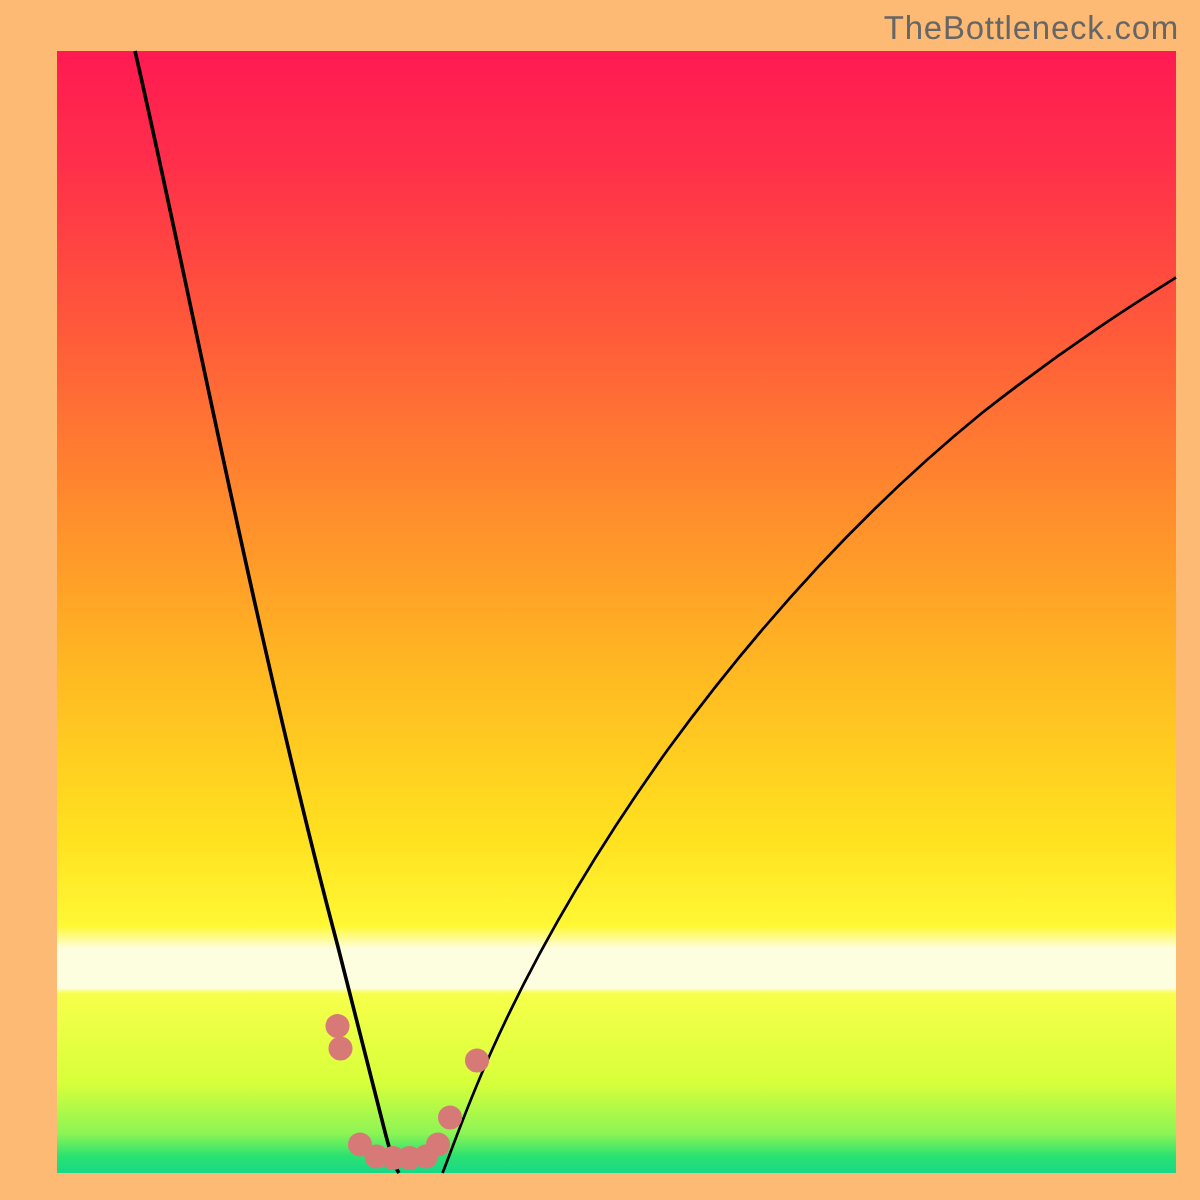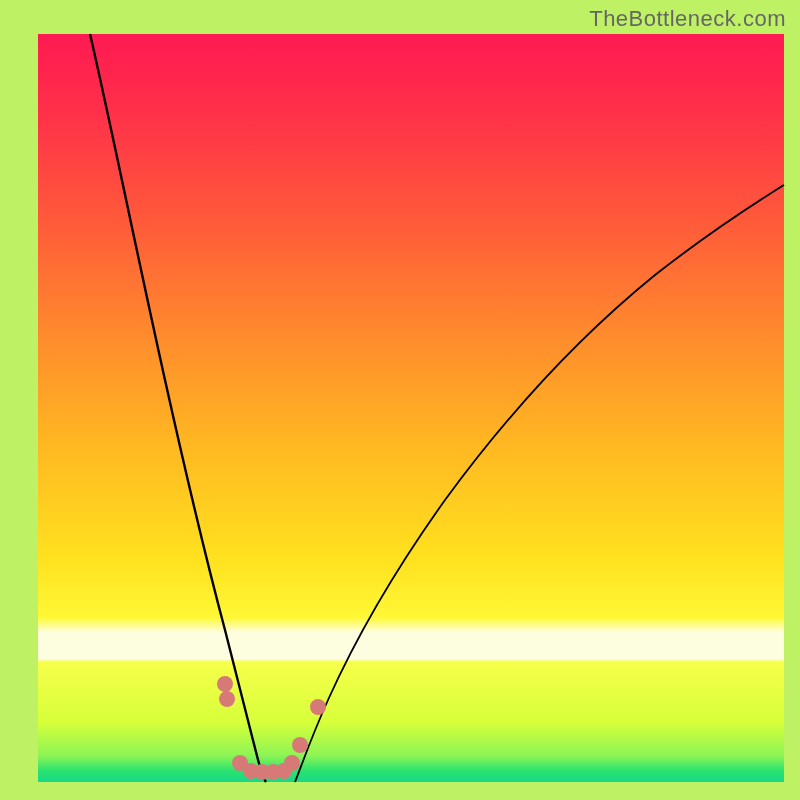--- a/index.html
+++ b/index.html
@@ -8,21 +8,21 @@
     width: 800px;
     height: 800px;
     background: #000;
     overflow: hidden;
     font-family: Arial, Helvetica, sans-serif;
   }
   .frame {
     position: absolute;
     left: 0; top: 0;
     width: 800px; height: 800px;
-    background: #bef264;
+    background: #fdba74;
   }
   .watermark {
     position: absolute;
     top: 6px;
     right: 14px;
     color: #666;
     font-size: 22px;
     font-weight: 500;
     letter-spacing: 0.5px;
     user-select: none;

